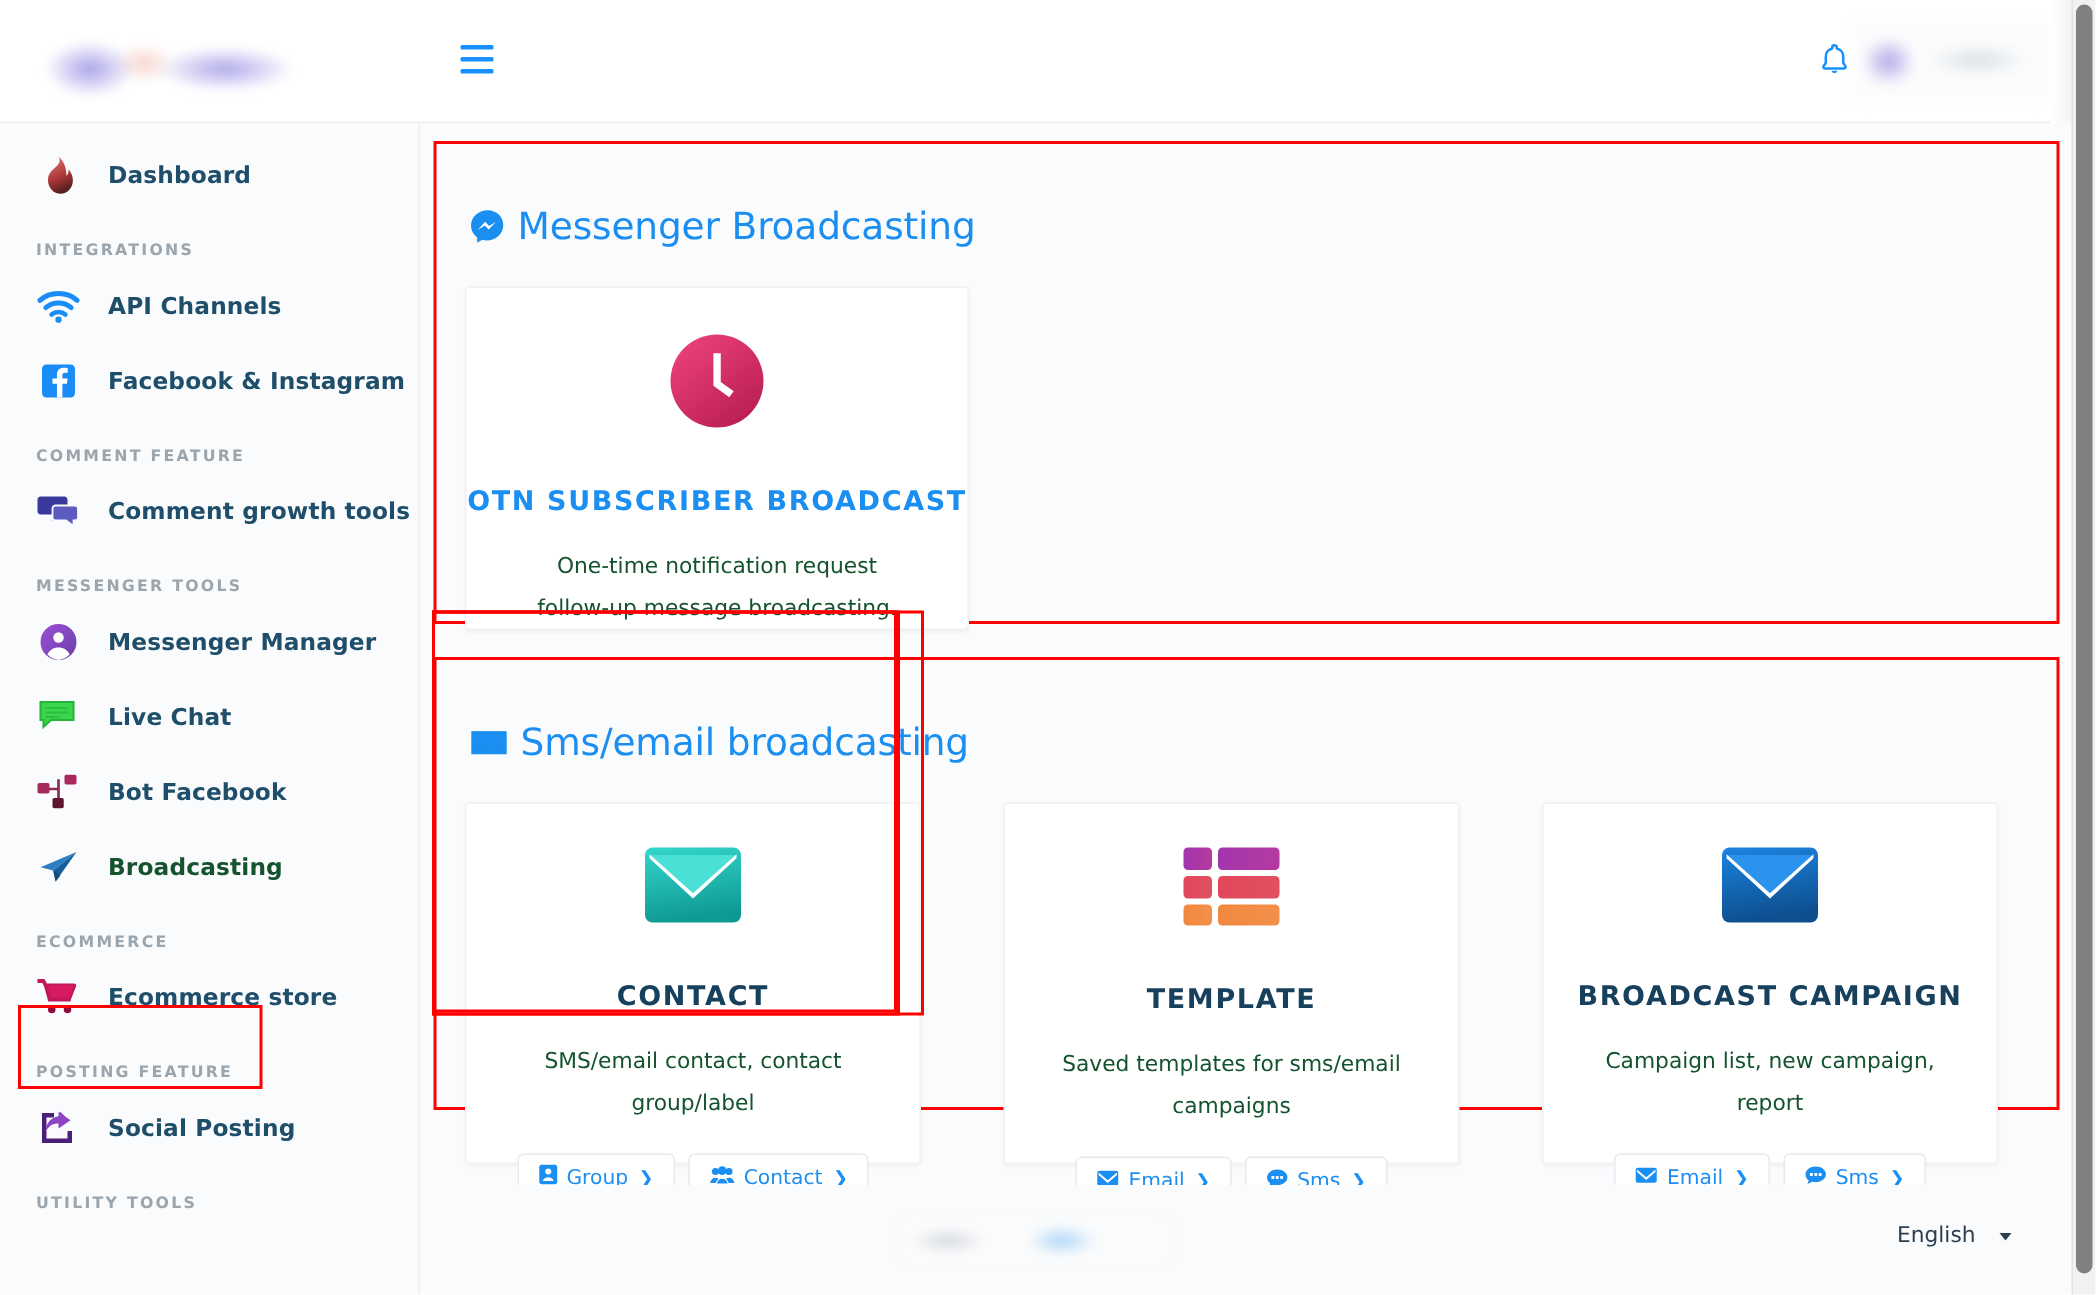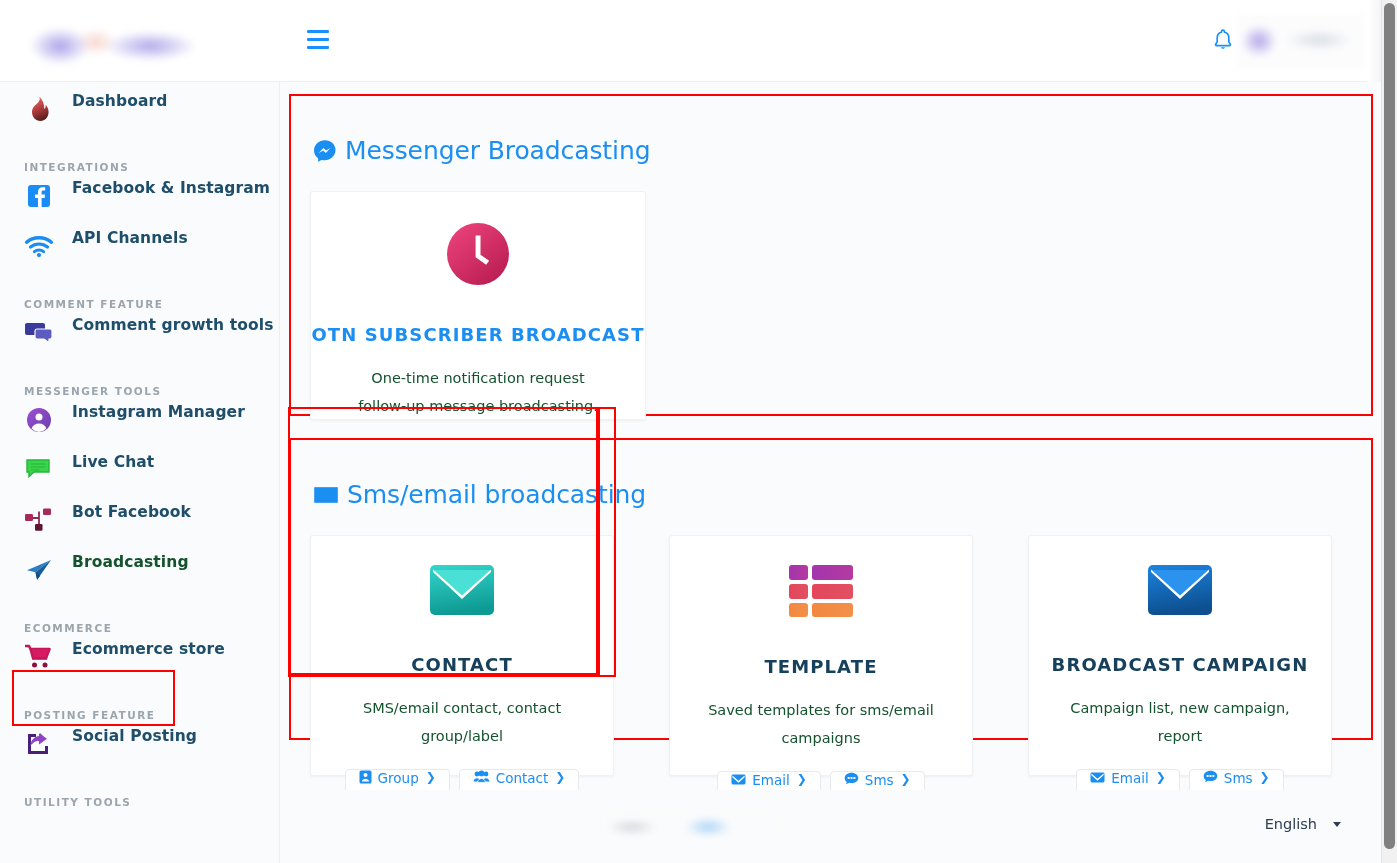--- a/index.html
+++ b/index.html
@@ -54,21 +54,21 @@
   }
 
   
   .sidebar {
     position: absolute; top: 82px; left: 0; width: 280px; height: 781px;
     background: #fafbfc;
     border-right: 1px solid #edeff2;
     padding-top: 10px;
   }
   .nav-item {
-    display: flex; align-items: flex-start;
+    display: flex; align-items: center;
     height: 50px; padding-left: 22px;
     cursor: pointer; position: relative;
   }
   .nav-ico {
     width: 34px; height: 34px; flex: 0 0 34px;
     display: flex; align-items: center; justify-content: center;
   }
   .nav-label {
     margin-left: 16px;
     font-size: 15.5px; font-weight: bold;
@@ -135,21 +135,21 @@
   }
   .card-otn .card-title { color: #1b8ef2; }
   .card-sms .card-title { color: #17405c; }
   .card-desc {
     margin-top: 19px;
     font-size: 14.5px; color: #14532d; text-align: center;
     line-height: 28px; max-width: 262px;
   }
   .card-btns { margin-top: 19px; display: flex; gap: 9px; }
   .cbtn {
-    display: flex; gap: 6px;
+    display: flex; align-items: center; gap: 6px;
     height: 32px; padding: 0 13px;
     border: 1px solid #e7e9ec; border-radius: 4px;
     background: #ffffff;
     color: #1b8ef2; font-size: 13.5px;
     font-family: "DejaVu Sans", sans-serif;
     cursor: pointer; white-space: nowrap;
   }
   .cbtn .chev { font-size: 12px; font-weight: bold; margin-left: 1px; }
 
   
@@ -232,40 +232,40 @@
           <path d="M13.1 10.2c.9 2.4-.3 3.6-1.6 4.8-1.3 1.2-2.6 2.5-2.6 4.9 0 2.9 2.2 5.2 4.9 5.2s4.8-2.3 4.8-5.2c0-3.6-2.9-6.6-5.5-9.7z" fill="#fafbfc" opacity=".0"></path>
         </svg>
       </span>
       <span class="nav-label">Dashboard</span>
     </div>
 
     <div class="nav-sect">INTEGRATIONS</div>
 
     <div class="nav-item">
       <span class="nav-ico">
-        <svg width="26" height="26" viewBox="0 0 26 26">
-          <rect x="2" y="2" width="22" height="22" rx="3" fill="#1a8cf5"></rect>
-          <path d="M15.6 24V14.9h3l.45-3.5h-3.45V9.2c0-1 .28-1.7 1.72-1.7h1.84V4.37c-.32-.04-1.42-.14-2.7-.14-2.68 0-4.5 1.63-4.5 4.63v2.54H9v3.5h2.96V24z" fill="#ffffff"></path>
-        </svg>
-      </span>
-      <span class="nav-label">Facebook &amp; Instagram</span>
-    </div>
-
-    <div class="nav-item">
-      <span class="nav-ico">
         <svg width="30" height="24" viewBox="0 0 30 24">
           <g fill="none" stroke="#1a8cf5" stroke-linecap="round">
             <path d="M2.6 8.2C6 5.2 10.2 3.7 15 3.7s9 1.5 12.4 4.5" stroke-width="3.4"></path>
             <path d="M6.5 13.1c2.4-2 5.3-3.1 8.5-3.1s6.1 1.1 8.5 3.1" stroke-width="3.2"></path>
             <path d="M10.4 17.7c1.3-1.1 2.9-1.7 4.6-1.7s3.3.6 4.6 1.7" stroke-width="3"></path>
           </g>
           <circle cx="15" cy="21.1" r="2.1" fill="#1a8cf5"></circle>
         </svg>
       </span>
       <span class="nav-label">API Channels</span>
+    </div>
+
+    <div class="nav-item">
+      <span class="nav-ico">
+        <svg width="26" height="26" viewBox="0 0 26 26">
+          <rect x="2" y="2" width="22" height="22" rx="3" fill="#1a8cf5"></rect>
+          <path d="M15.6 24V14.9h3l.45-3.5h-3.45V9.2c0-1 .28-1.7 1.72-1.7h1.84V4.37c-.32-.04-1.42-.14-2.7-.14-2.68 0-4.5 1.63-4.5 4.63v2.54H9v3.5h2.96V24z" fill="#ffffff"></path>
+        </svg>
+      </span>
+      <span class="nav-label">Facebook &amp; Instagram</span>
     </div>
 
     <div class="nav-sect">COMMENT FEATURE</div>
 
     <div class="nav-item">
       <span class="nav-ico">
         <svg width="30" height="24" viewBox="0 0 30 24">
           <path d="M3 2h16c1.1 0 2 .9 2 2v8c0 1.1-.9 2-2 2h-3l-5 4.4V14H3c-1.1 0-2-.9-2-2V4c0-1.1.9-2 2-2z" fill="#3a3a9c"></path>
           <path d="M13 8h13c1.1 0 2 .9 2 2v6c0 1.1-.9 2-2 2h-1v3.6L20 18h-7c-1.1 0-2-.9-2-2v-6c0-1.1.9-2 2-2z" fill="#5b5bc0" stroke="#fafbfc" stroke-width="1.2"></path>
         </svg>
@@ -282,21 +282,21 @@
               <linearGradient id="gUser" x1="0" y1="0" x2="1" y2="1">
             <stop offset="0%" stop-color="#9c4fd6"></stop>
                 <stop offset="100%" stop-color="#6a3fa8"></stop>
               </linearGradient>
             </defs>
           <circle cx="13" cy="13" r="12" fill="url(#gUser)"></circle>
           <circle cx="13" cy="10" r="3.5" fill="#ffffff"></circle>
           <path d="M5.6 21.4c1.3-3.1 4.1-4.8 7.4-4.8s6.1 1.7 7.4 4.8A12 12 0 0 1 13 25a12 12 0 0 1-7.4-3.6z" fill="#ffffff"></path>
         </svg>
       </span>
-      <span class="nav-label">Instagram Manager</span>
+      <span class="nav-label">Messenger Manager</span>
     </div>
 
     <div class="nav-item">
       <span class="nav-ico">
         <svg width="28" height="24" viewBox="0 0 28 24">
           <path d="M2 2h22v12H9l-5 4.6V14H2z" fill="#3ad44d" stroke="#26b53a" stroke-width="1.4"></path>
           <g stroke="#2bbf3c" stroke-width="1.3">
             <path d="M5.5 6h15"></path>
               <path d="M5.5 9h15"></path>
               <path d="M5.5 12h9"></path>

